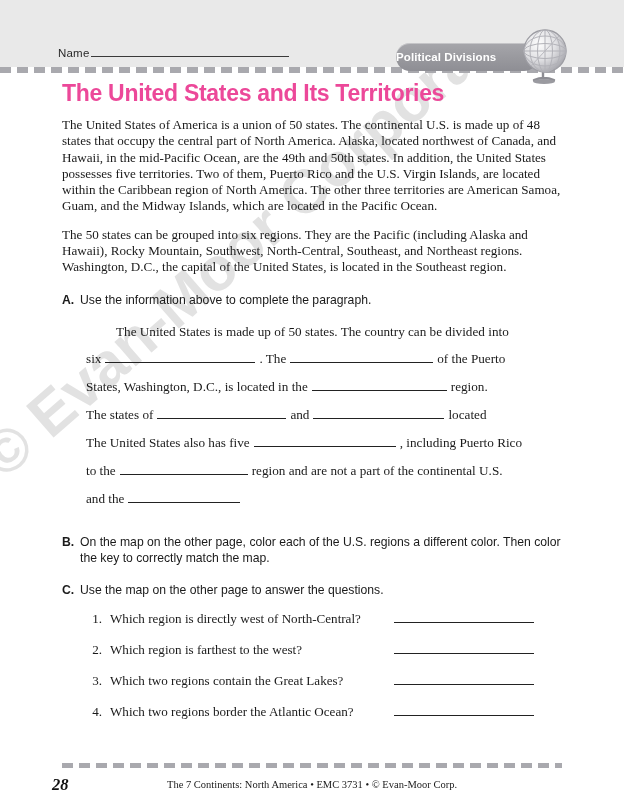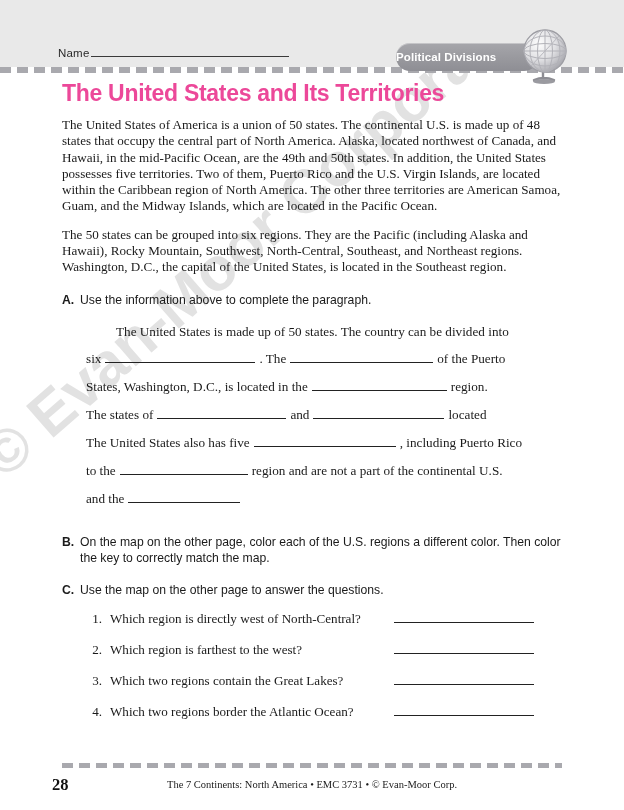--- a/index.html
+++ b/index.html
@@ -240,20 +240,21 @@
     height: 26px;
   }
   .page-num {
     position: absolute;
     left: 52px;
     top: 0;
     font-family: "Liberation Serif", serif;
     font-size: 16.5px;
     font-weight: bold;
     color: #111111;
+    font-style: italic;
   }
   .footer-text {
     position: absolute;
     left: 0;
     top: 4px;
     width: 624px;
     text-align: center;
     font-family: "Liberation Serif", serif;
     font-size: 10.5px;
     color: #1a1a1a;

